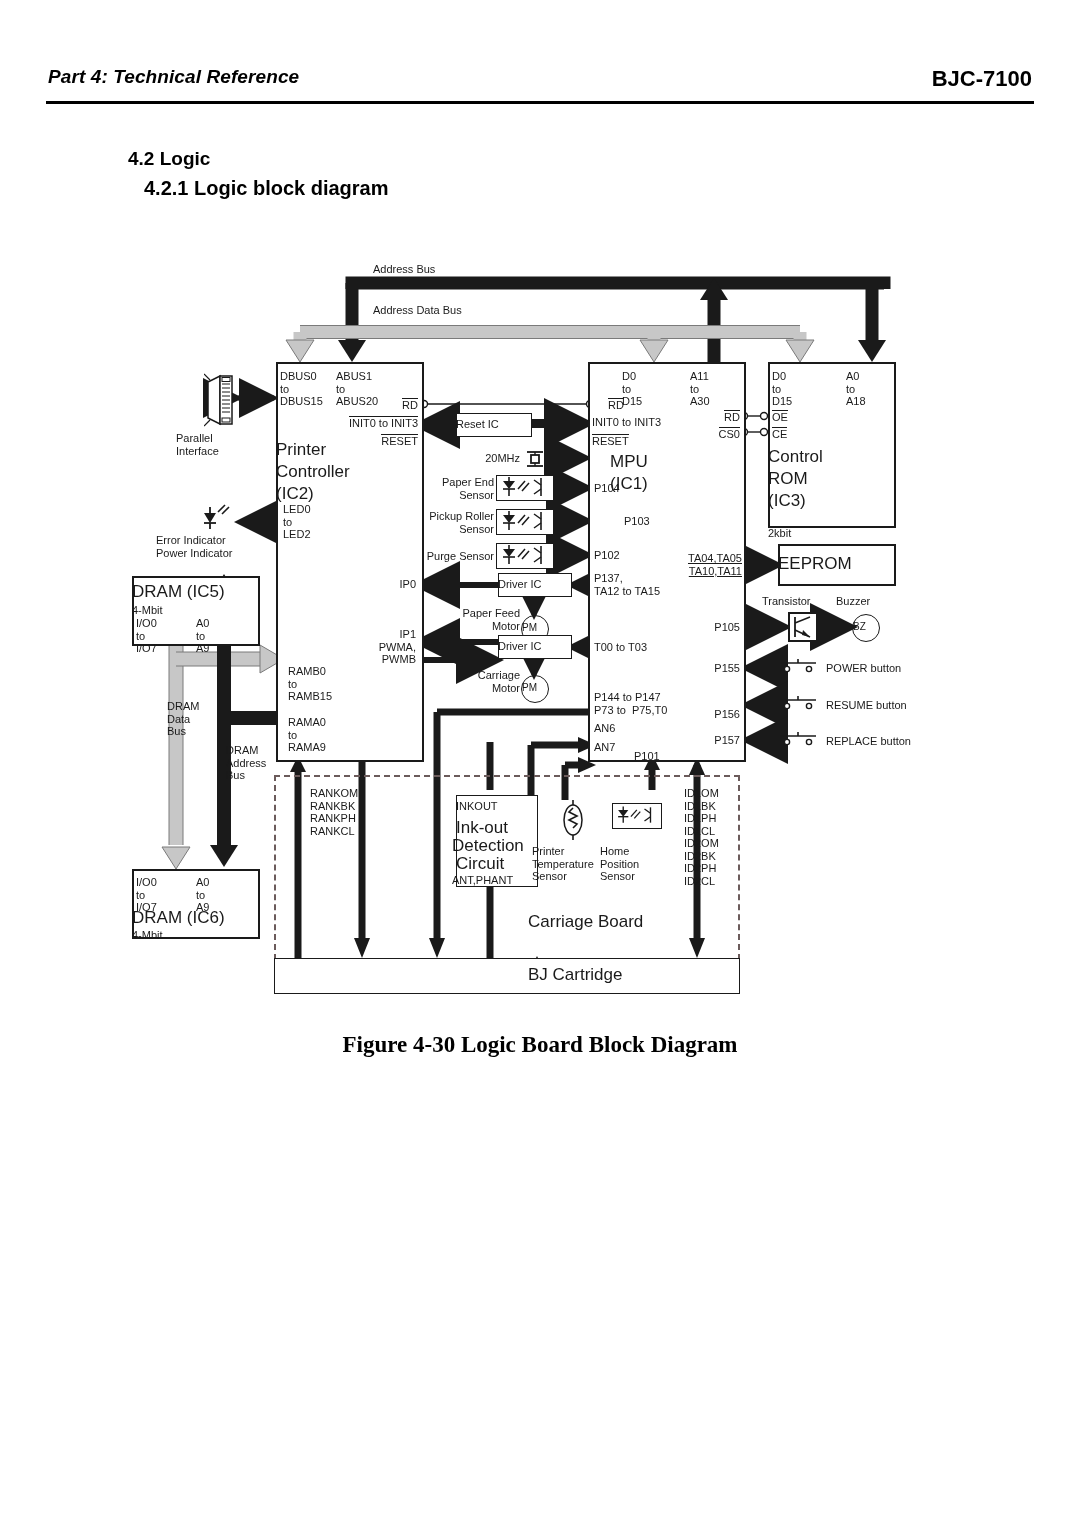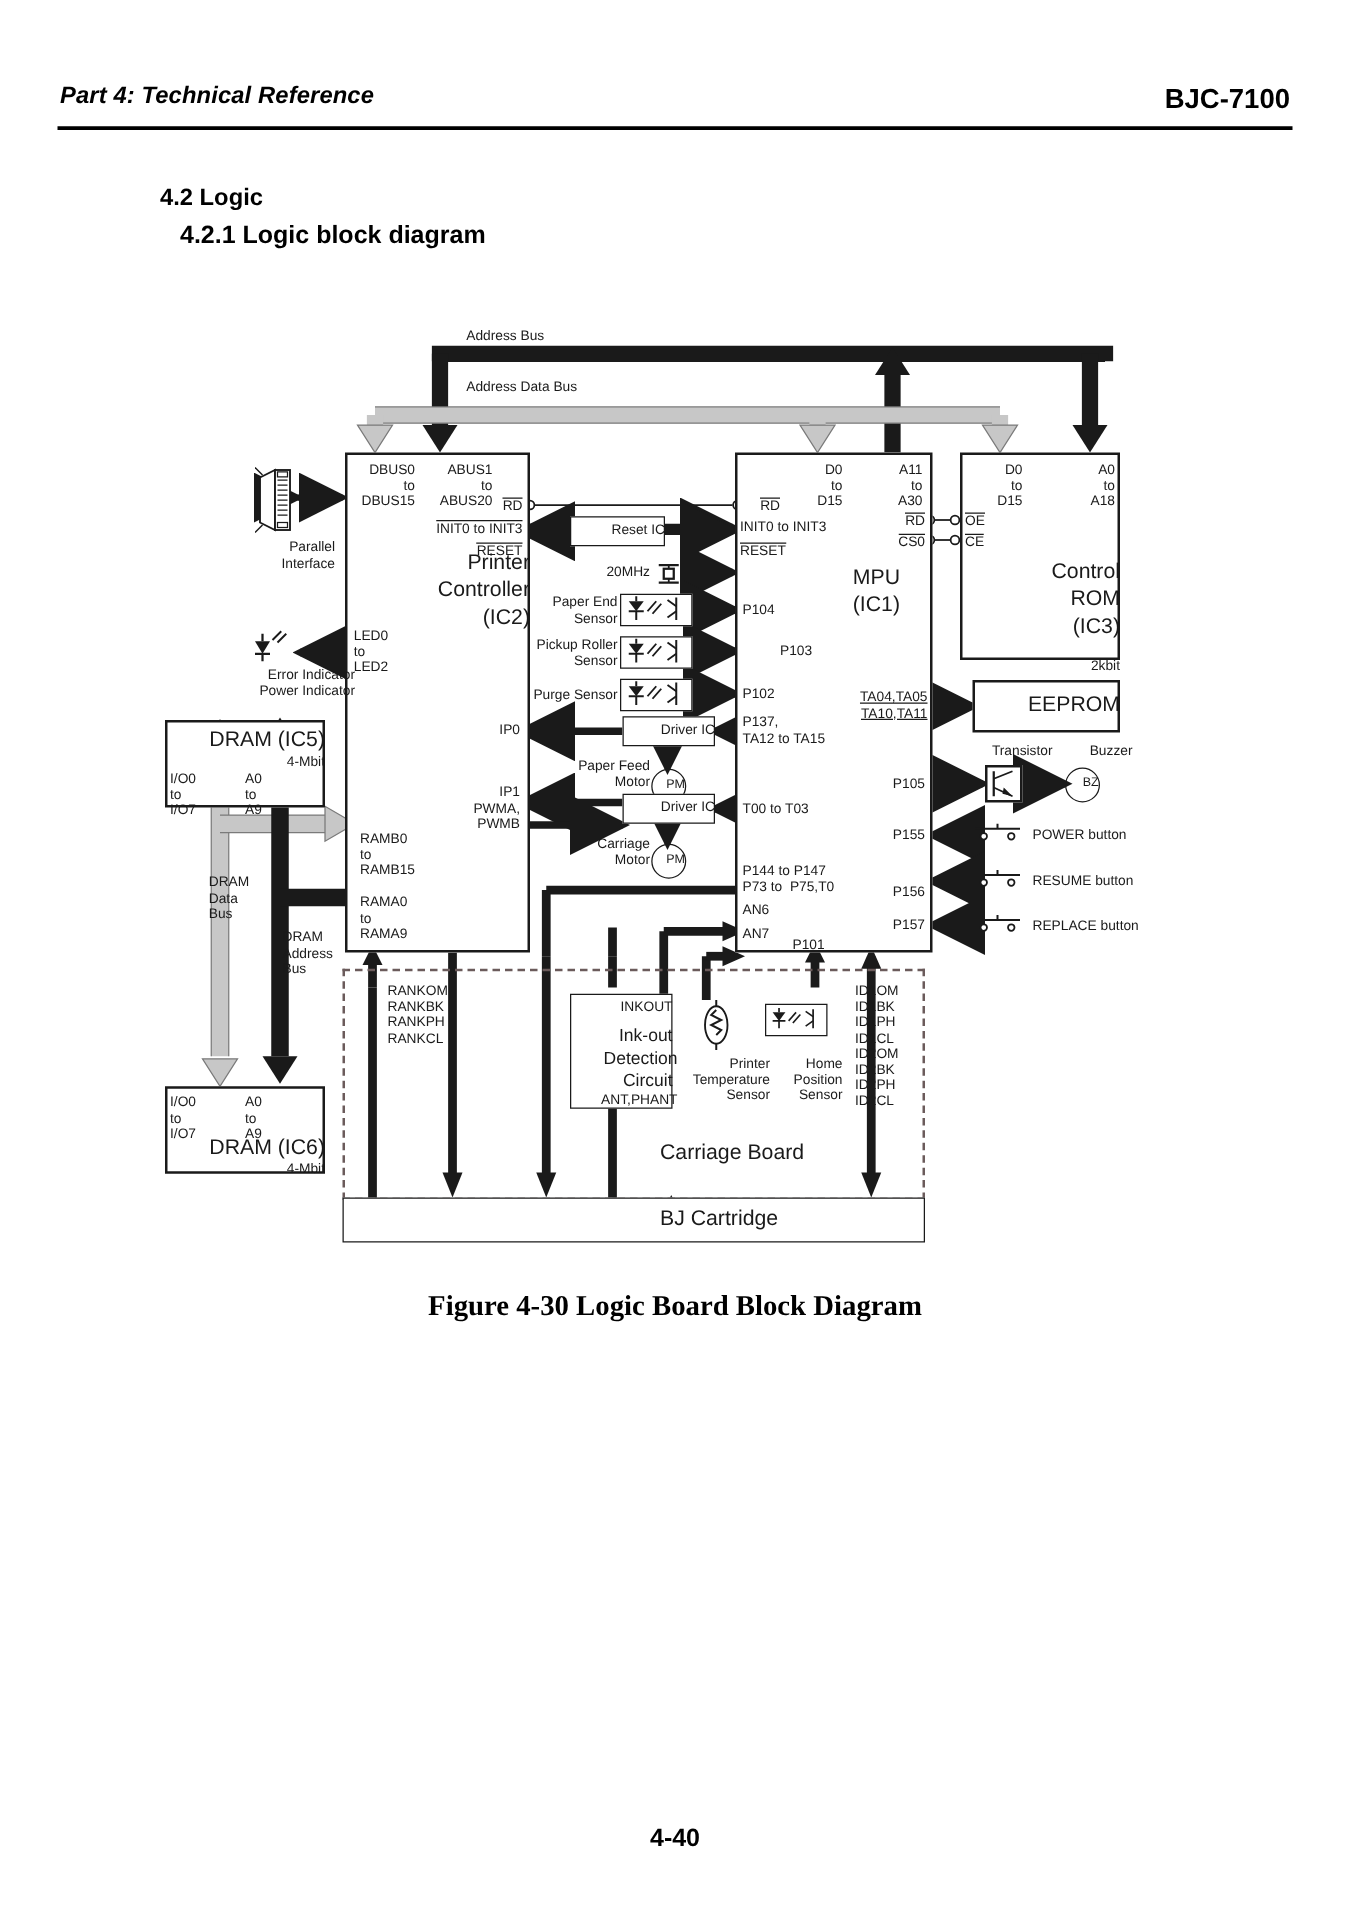--- a/index.html
+++ b/index.html
@@ -81,24 +81,24 @@
   #diagram svg { position: absolute; left: 0; top: 0; }
 
   
   .lbl {
     position: absolute;
     font-size: 11px;
     line-height: 12.5px;
     white-space: pre;
     color: #1a1a1a;
   }
-  .lbl.c  { text-align: right; }
+  .lbl.c  { text-align: left; }
   .lbl.r  { text-align: right; }
   .big    { font-size: 17px; line-height: 20px; }
-  .med    { font-size: 14px; line-height: 16px; }
+  .med    { font-size: 17px; line-height: 16px; }
   .sm     { font-size: 10px; line-height: 11.5px; }
 
   
   .ovl { border-top: 1.4px solid #1a1a1a; padding-top: 0px; display:inline-block; line-height: 12px;}
 
   
   .box {
     position: absolute;
     border: 2px solid #1a1a1a;
     background: #fff;
@@ -574,15 +574,14 @@
     <div class="lbl c" style="left:600px; top:845px; width:74px;">Home
 Position
 Sensor</div>
 
     <div class="box thin" style="left:274px; top:958px; width:466px; height:36px;"></div>
     <div class="lbl big" style="left:528px; top:965px;">BJ Cartridge</div>
 
   </div>
 
   <div id="fig-caption">Figure 4-30 Logic Board Block Diagram</div>
-  <div id="folio">4-40</div>
 
 </div>
 
 </body></html>

